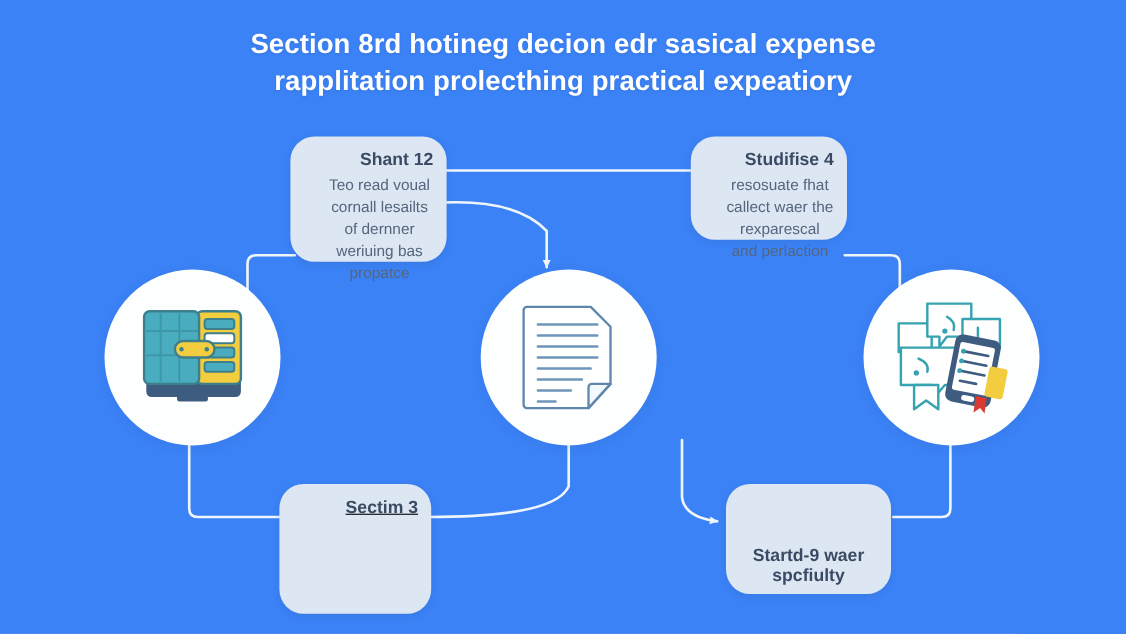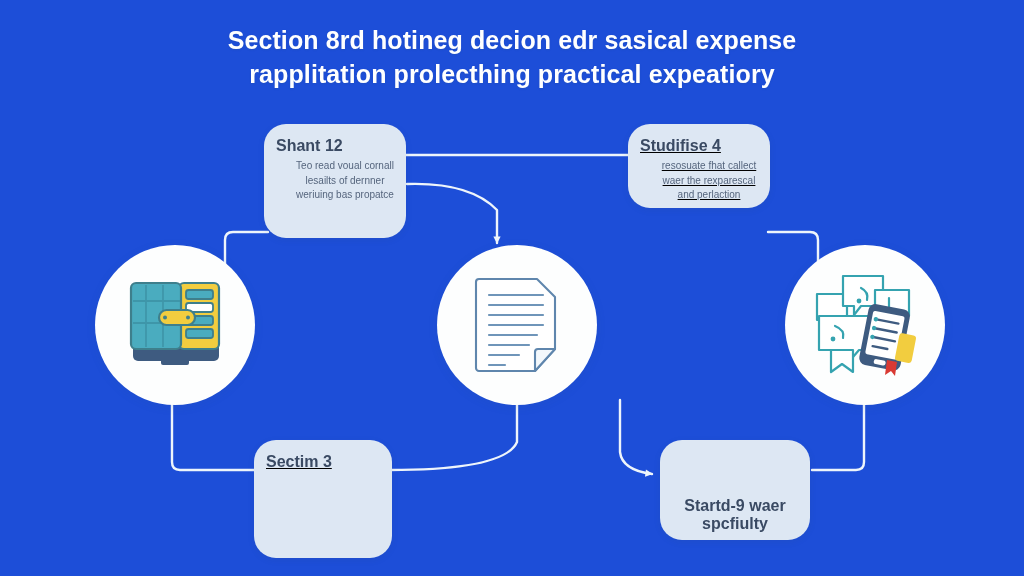--- a/index.html
+++ b/index.html
@@ -1,21 +1,21 @@
 <!DOCTYPE html>
 <html><head>
 <meta charset="utf-8">
 <style>
   html,body{margin:0;padding:0;}
   body{
     width:1024px;height:576px;overflow:hidden;
     font-family:"Liberation Sans","DejaVu Sans",sans-serif;
     background:#87b2e0;
   }
-  #stage{position:relative;width:1024px;height:576px;background:#1d4ed8;}
+  #stage{position:relative;width:1024px;height:576px;background:#3b82f6;}
 
   
   .title{
     position:absolute;left:0;top:24px;width:1024px;
     text-align:center;color:#ffffff;
     font-size:25px;font-weight:bold;line-height:1.34;
     letter-spacing:.1px;
     text-shadow:0 1px 2px rgba(40,80,130,.22);
     padding:0 110px;box-sizing:border-box;
   }
@@ -35,28 +35,28 @@
 
   
   .card{
     position:absolute;
     background:#dde7f3;
     border-radius:22px;
     box-shadow:0 2px 6px rgba(40,80,130,.14);
     text-align:center;
     box-sizing:border-box;
     padding:13px 12px 14px;
-    display:flex;flex-direction:column;align-items:flex-start;justify-content:flex-start;
+    display:flex;flex-direction:column;align-items:flex-end;justify-content:flex-start;
   }
   .card .hd{
     color:#3a4a63;font-size:16px;font-weight:bold;
     line-height:1.15;margin-bottom:4px;white-space:nowrap;
   }
   .card .bd{
-    color:#55657d;font-size:10px;line-height:1.42;margin-left:20px;
+    color:#55657d;font-size:14px;line-height:1.42;margin-left:20px;
   }
 </style>
 </head>
 <body>
 
 <div id="stage">
 
   <div class="title">
     <span>Section 8rd hotineg decion edr sasical expense</span>
     <span class="l2">rapplitation prolecthing practical expeatiory</span>
@@ -186,21 +186,21 @@
         <path d="M78,88 l10,2 l-2,14 l-4,-5 l-6,4 z" fill="#d93a33"></path>
       </svg>
     </span>
   </div>
 
   <div class="card" style="left:264px;top:124px;width:142px;height:114px;">
     <div class="hd">Shant 12</div>
     <div class="bd">Teo read voual cornall lesailts of dernner weriuing bas propatce</div>
   </div>
 
-  <div class="card" style="left:628px;top:124px;width:142px;height:84px;text-decoration:underline;">
+  <div class="card" style="left:628px;top:124px;width:142px;height:94px;">
     <div class="hd">Studifise 4</div>
     <div class="bd">resosuate fhat callect waer the rexparescal and perlaction</div>
   </div>
 
   <div class="card" style="left:254px;top:440px;width:138px;height:118px;text-decoration:underline;">
     <div class="hd">Sectim 3</div>
   </div>
 
   <div class="card" style="left:660px;top:440px;width:150px;height:100px;">
     <div class="hd" style="white-space:normal;margin-top:44px;">Startd-9 waer spcfiulty</div>

